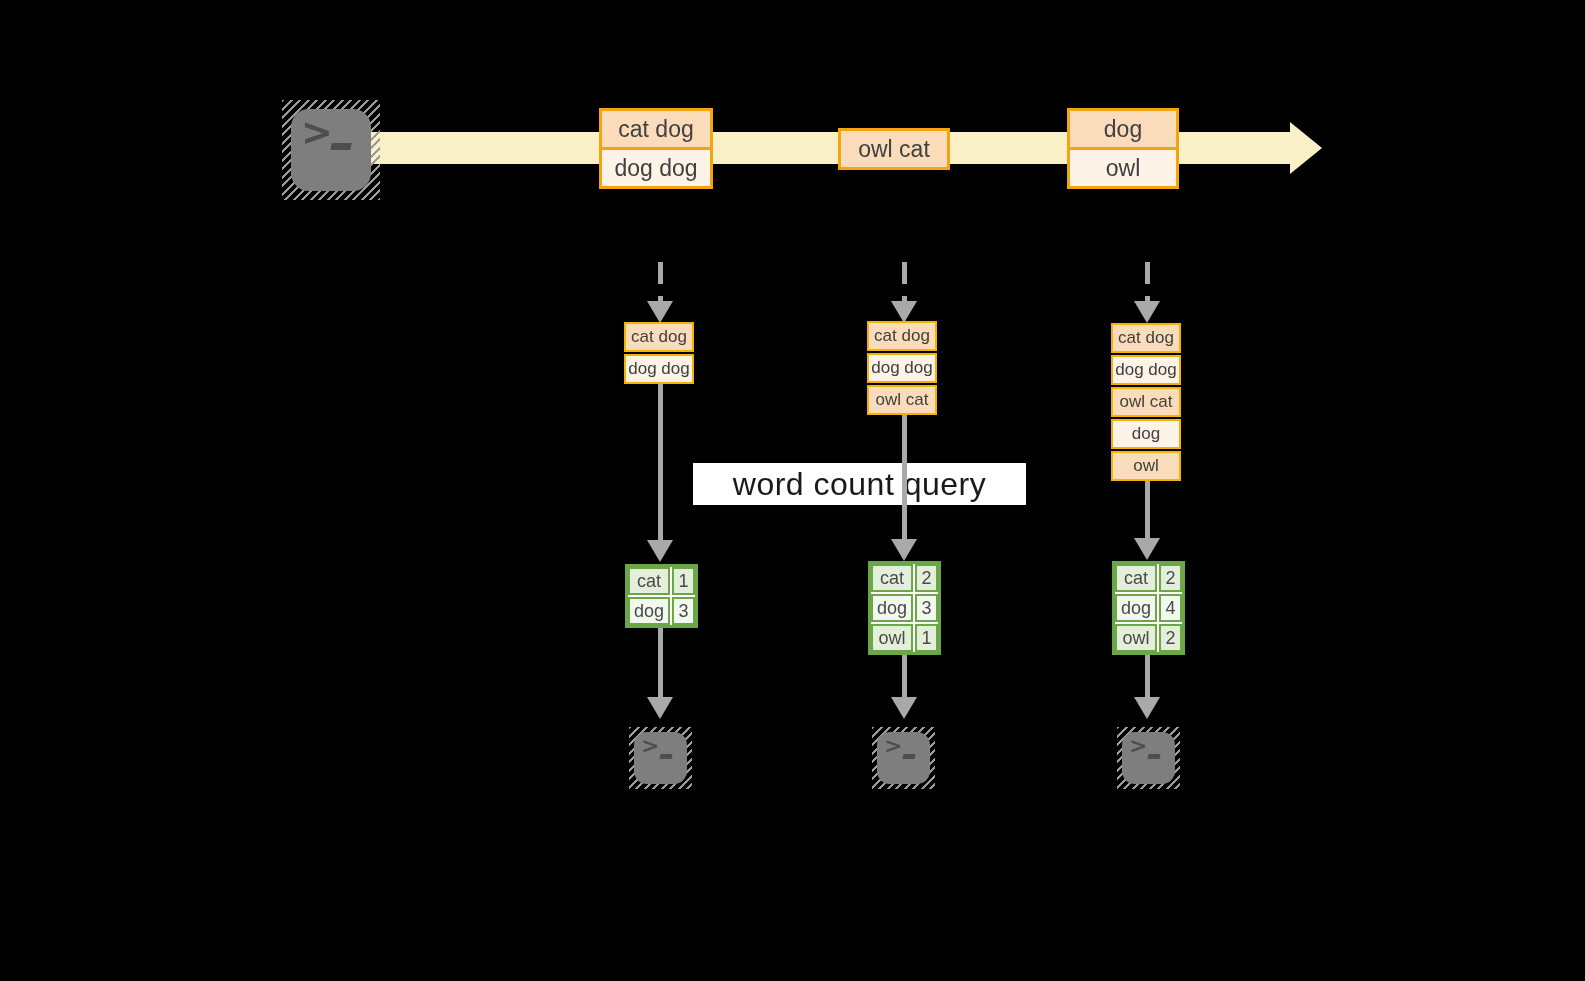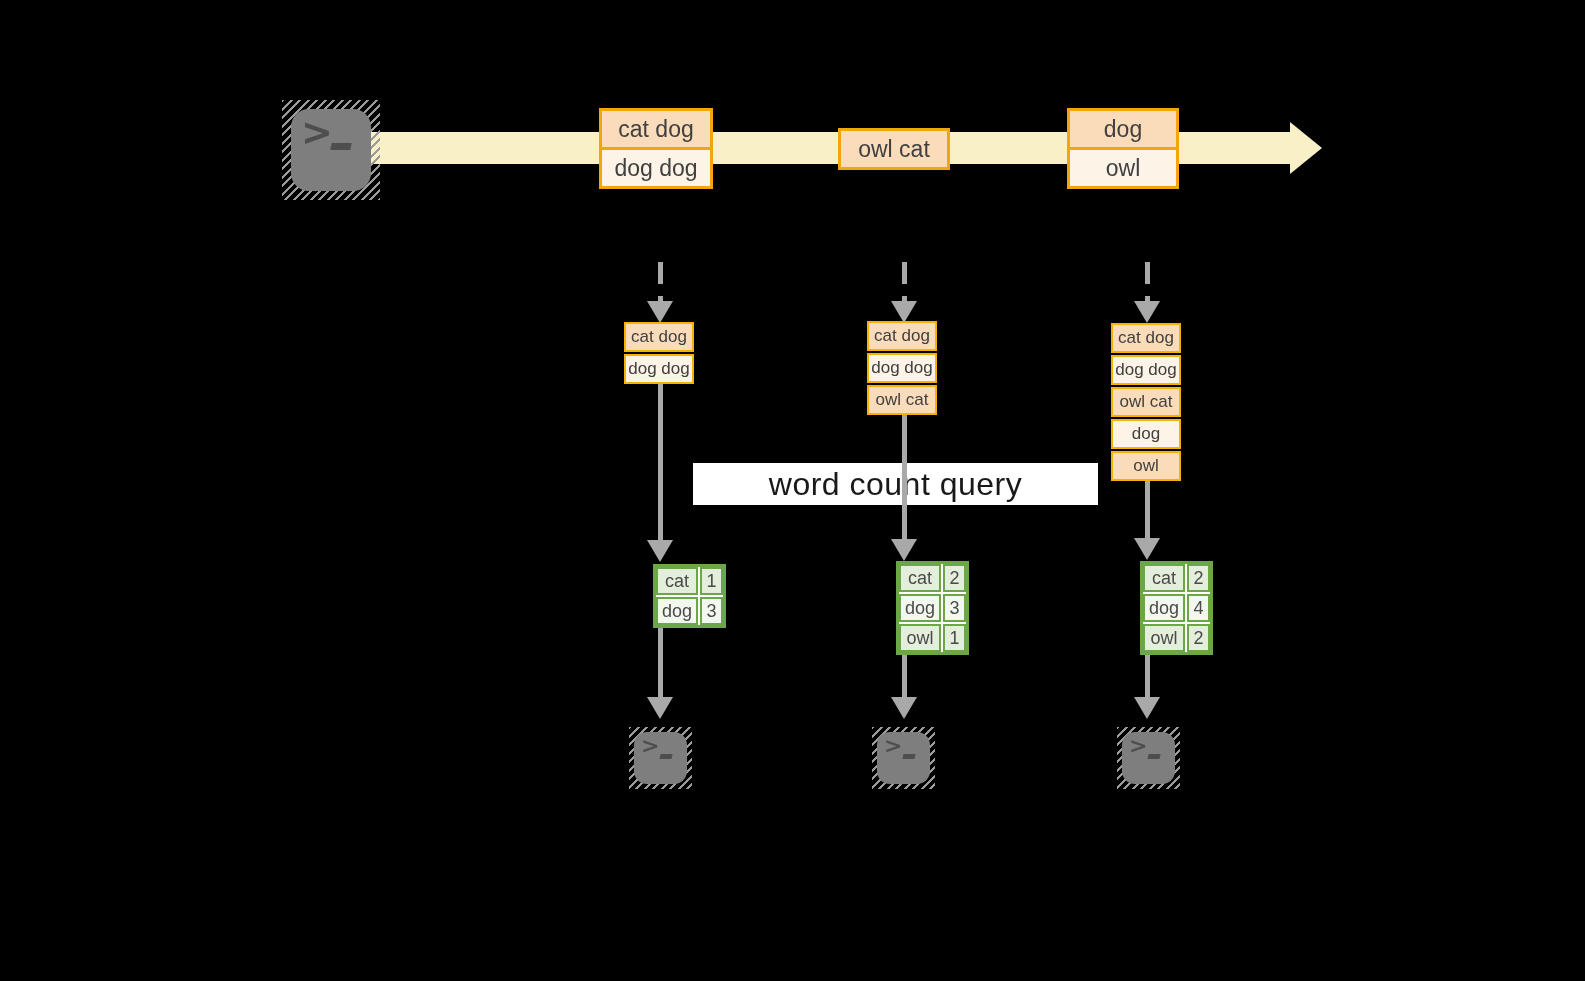--- a/index.html
+++ b/index.html
@@ -41,26 +41,26 @@
   .ahead{position:absolute;width:0;height:0;z-index:2;
          border-left:13px solid transparent;border-right:13px solid transparent;
          border-top:22px solid #A9A9A9;}
 
   
   .stack{position:absolute;display:flex;flex-direction:column;gap:2px;z-index:3;}
   .scell{width:66px;height:26px;line-height:26px;border:2px solid #F5B301;
          text-align:center;font-size:17px;color:#404040;}
 
   
-  .banner{position:absolute;left:693px;top:463px;width:405px;height:42px;background:#FFFFFF;z-index:1;
+  .banner{position:absolute;left:693px;top:463px;width:333px;height:42px;background:#FFFFFF;z-index:1;
           text-align:center;line-height:42px;font-size:32px;color:#191919;letter-spacing:0.5px;}
 
   
   .gtable{position:absolute;display:grid;grid-template-columns:42px 23px;gap:2px;
-          border:3px solid #6CA747;background:#FFFFFF;z-index:3;margin-left:28px;}
+          border:3px solid #6CA747;background:#FFFFFF;z-index:3;}
   .gcell{box-sizing:border-box;height:28px;line-height:24px;border:2px solid #6CA747;
          text-align:center;font-size:18px;color:#4A4A4A;}
   .r1{background:#E4EFDB;}
   .r2{background:#F3F8EF;}
   .r3{background:#E4EFDB;}
 </style>
 </head>
 <body>
 
 <div class="canvas">

